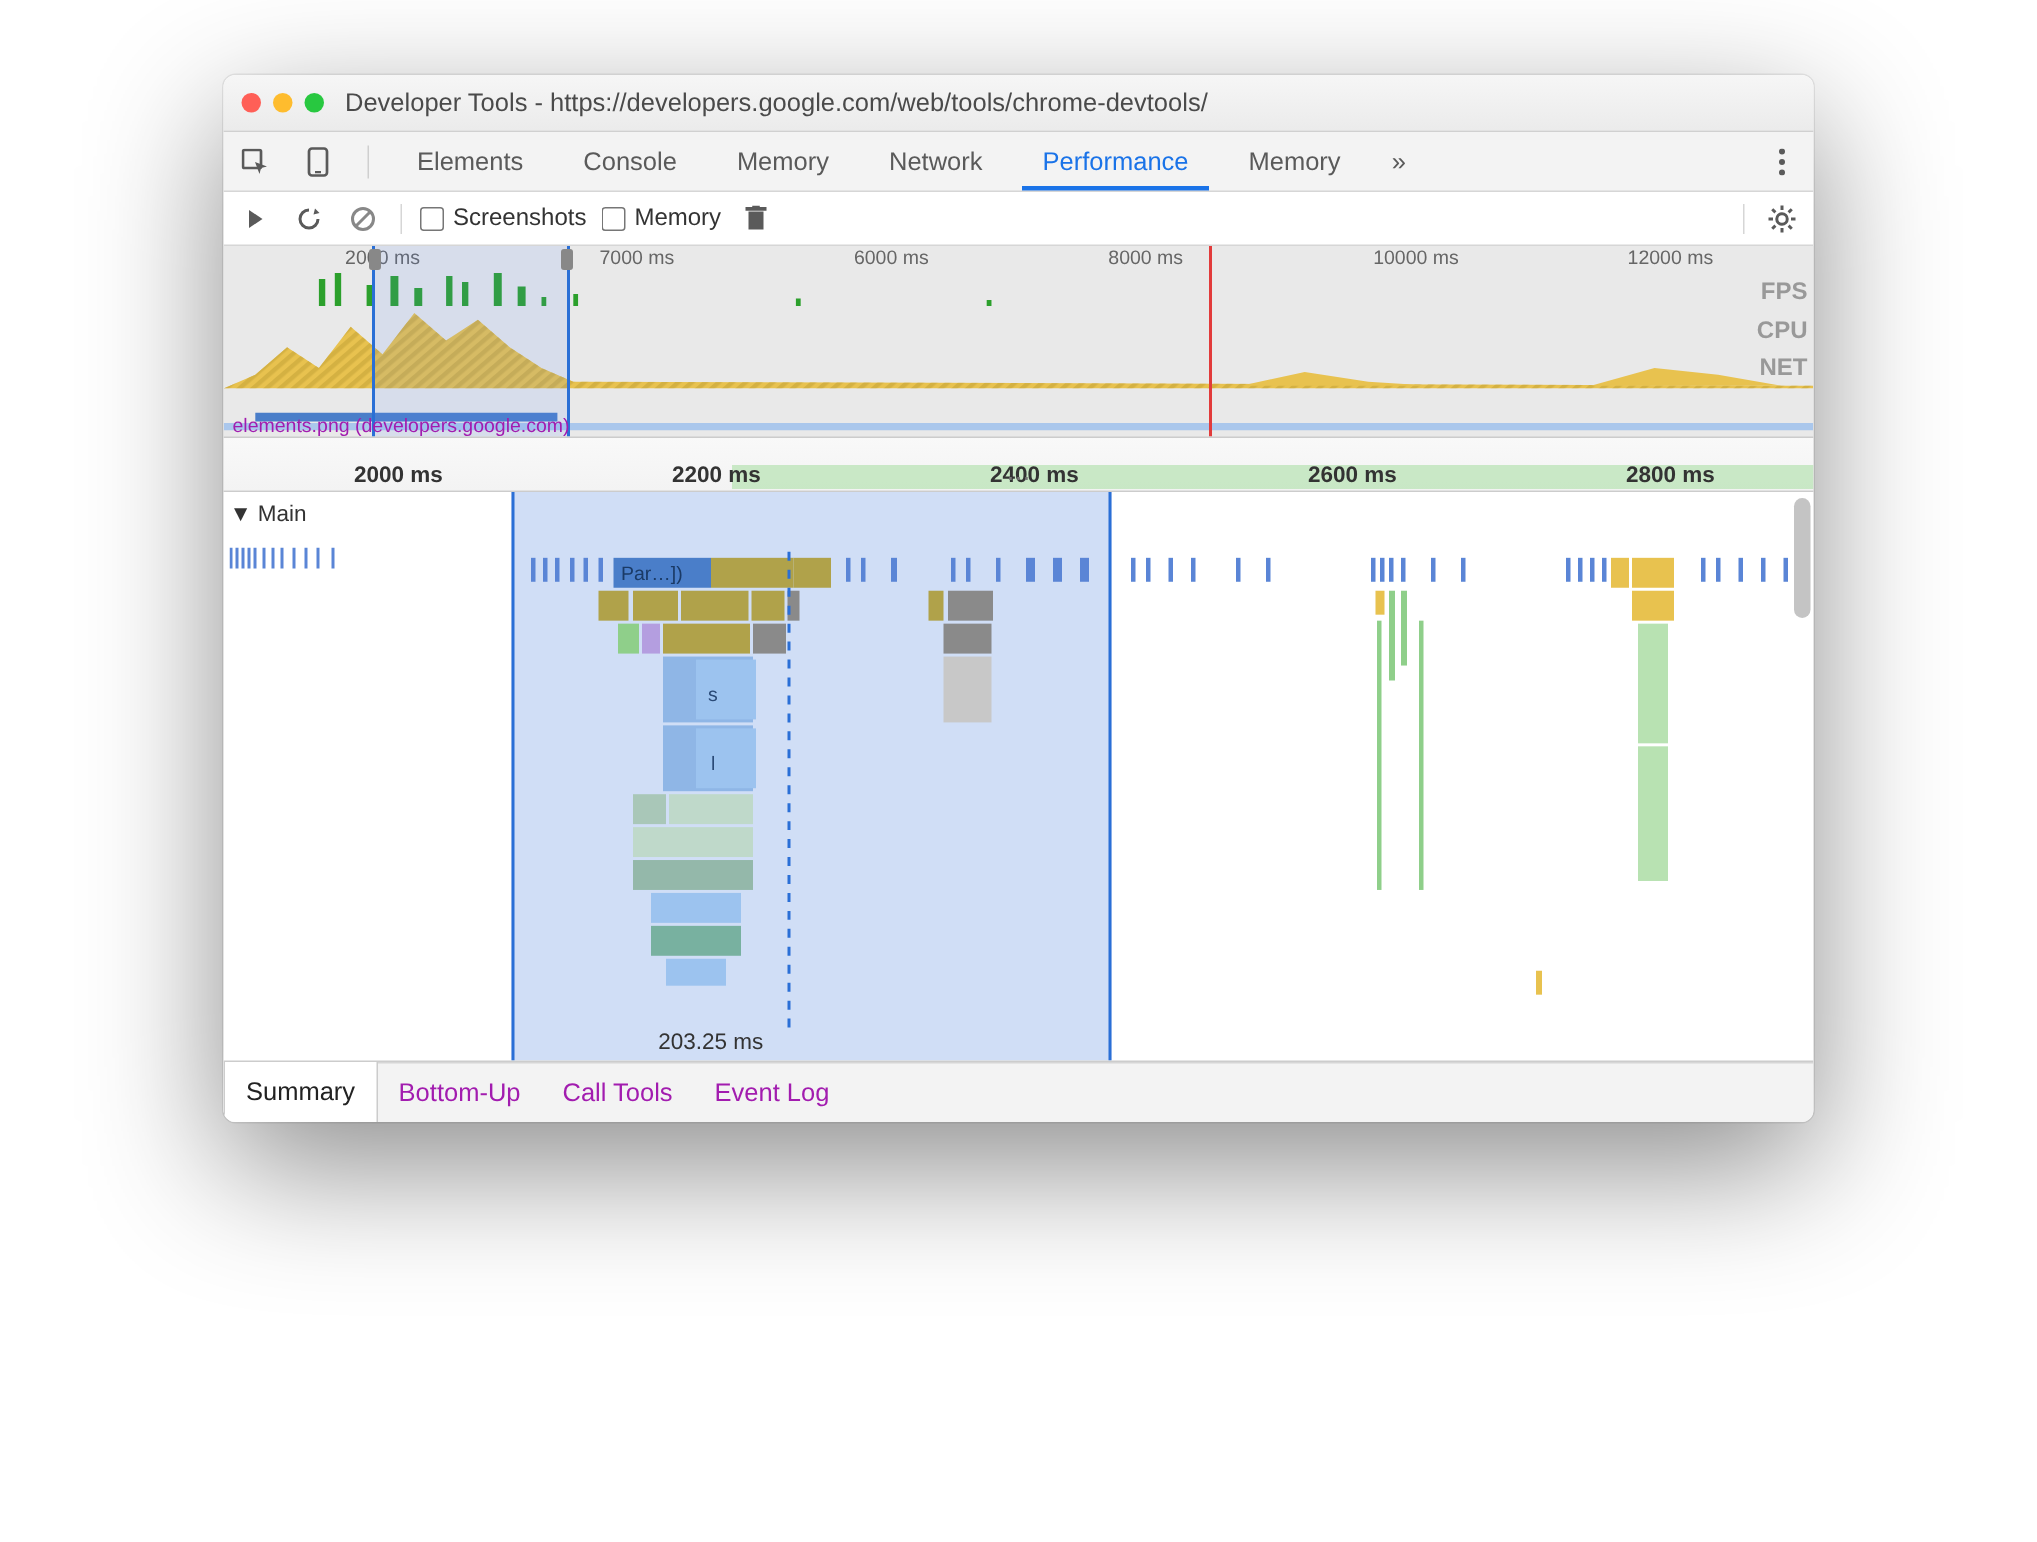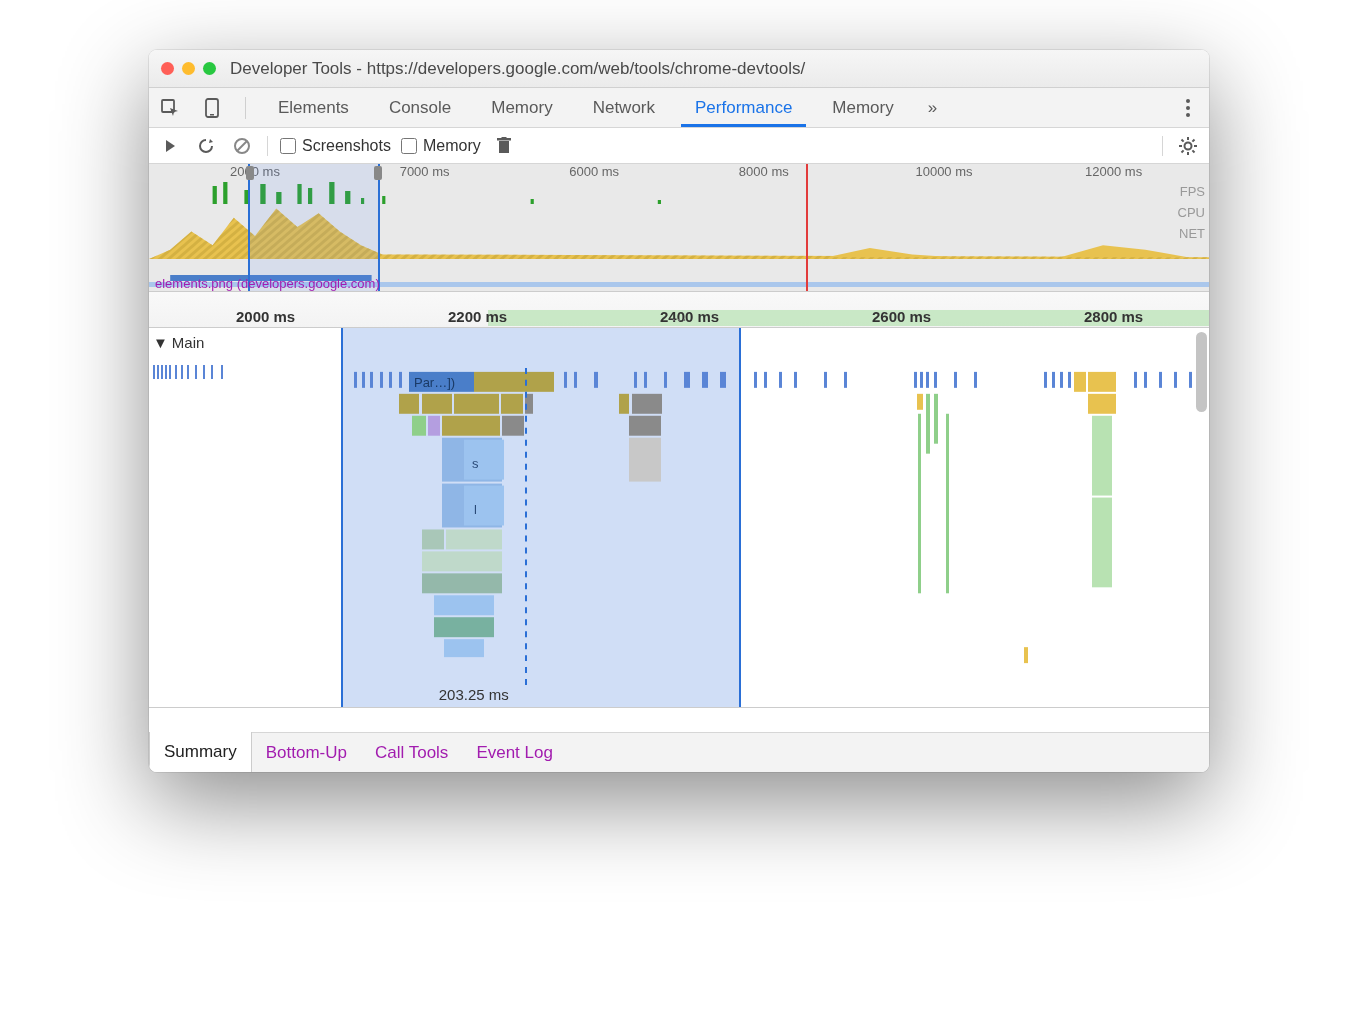--- a/index.html
+++ b/index.html
@@ -58,21 +58,21 @@
   .toolbar .iconbtn{width:26px;height:26px;display:flex;align-items:center;justify-content:center;color:#5a5a5a;cursor:pointer;}
   .toolbar .divider{width:1px;height:20px;background:#d6d6d6;margin:0 2px;}
   .chk { display:flex; align-items:center; gap:6px; font-size:16px; color:#333;}
   .chk input{width:16px;height:16px;}
   
   .overview {
     position:relative; height:128px; background:#e9e9e9; border-bottom:1px solid #ccc; overflow:hidden;
   }
   .ov-ticks { position:absolute; top:0; left:0; right:0; height:18px; font-size:13px; color:#666;}
   .ov-ticks span{position:absolute; top:0; transform:translateX(-50%);}
-  .ov-rightlabels{position:absolute; right:4px; top:18px; font-size:13px; color:#999; font-weight:400; line-height:1.6; text-align:right;}
+  .ov-rightlabels{position:absolute; right:4px; top:18px; font-size:16px; color:#999; font-weight:700; line-height:1.6; text-align:right;}
   .ov-selection{position:absolute; top:0; bottom:0; background:rgba(90,140,255,0.12); border-left:2px solid #2a6fd6; border-right:2px solid #2a6fd6;}
   .ov-handle{position:absolute; top:2px; width:8px; height:14px; background:#888; border-radius:2px;}
   .ov-cpu{position:absolute; left:0; right:0; top:40px; height:55px;}
   .ov-cpu svg{width:100%;height:100%;}
   .ov-net{position:absolute; left:0; right:0; bottom:4px; height:12px;}
   .ov-redline{position:absolute; top:0;bottom:0;width:2px;background:#e23b3b;}
   
   .ruler2 {
     position:relative; height:36px; background:linear-gradient(#f9f9f9,#f3f3f3);
     border-bottom:1px solid #ccc; font-size:15px; color:#333;
@@ -84,21 +84,21 @@
   .flamewrap{display:flex; height:380px; border-bottom:1px solid #ccc; position:relative; background:#fff;}
   .flameleft{width:85px; border-right:0; padding:6px 4px; font-size:15px; color:#333;}
   .flameleft .row{display:flex;align-items:center;gap:4px;}
   .flamecanvas{flex:1; position:relative; overflow:hidden;}
   .flamecanvas svg{position:absolute; inset:0; width:100%; height:100%;}
   .time-label{position:absolute; bottom:4px; font-size:15px; color:#333;}
    .sel-overlay{position:absolute; top:0; bottom:0; background:rgba(120,160,230,0.35); border-left:2px solid #2a6fd6; border-right:2px solid #2a6fd6;}
   .vscroll{position:absolute; right:2px; top:4px; width:11px; height:80px; background:#c4c4c4; border-radius:6px;}
   
   .bottomtabs{
-    height:40px; background:#f3f3f3; display:flex; align-items:stretch; border-top:1px solid #d6d6d6;margin-top:24px;
+    height:40px; background:#f3f3f3; display:flex; align-items:stretch; border-top:1px solid #d6d6d6;
   }
   .btab{
     padding:0 14px; display:flex; align-items:center; font-size:17px; color:#a21caf; cursor:pointer;
   }
   .btab.active{background:#fff; color:#222; border:1px solid #ccc; border-bottom:none; border-top:none; margin-top:-1px;}
   svg{display:block;}
 </style>
 </head>
 <body>
 

